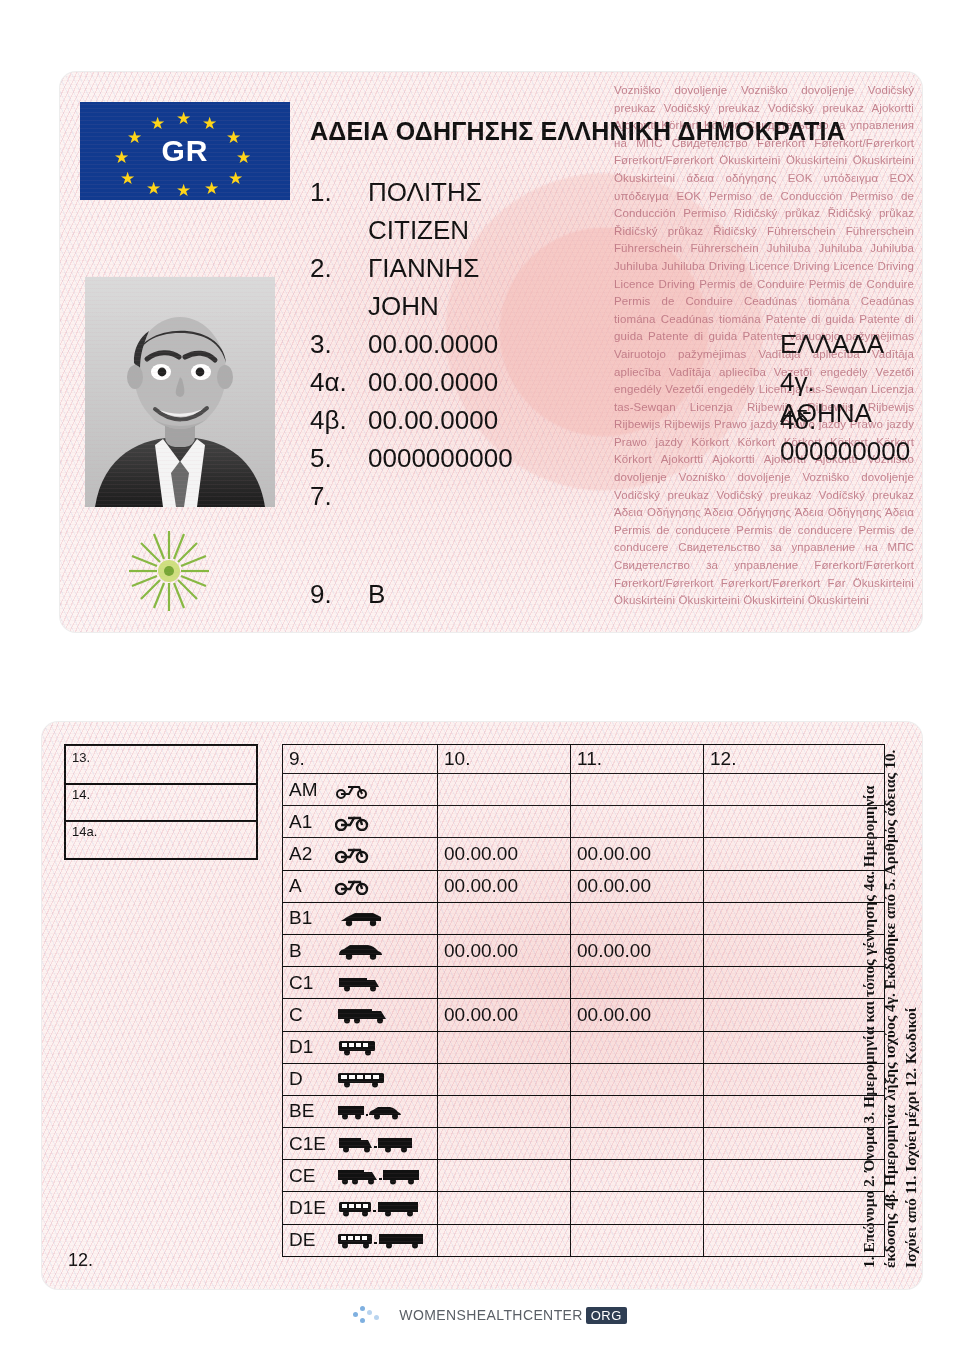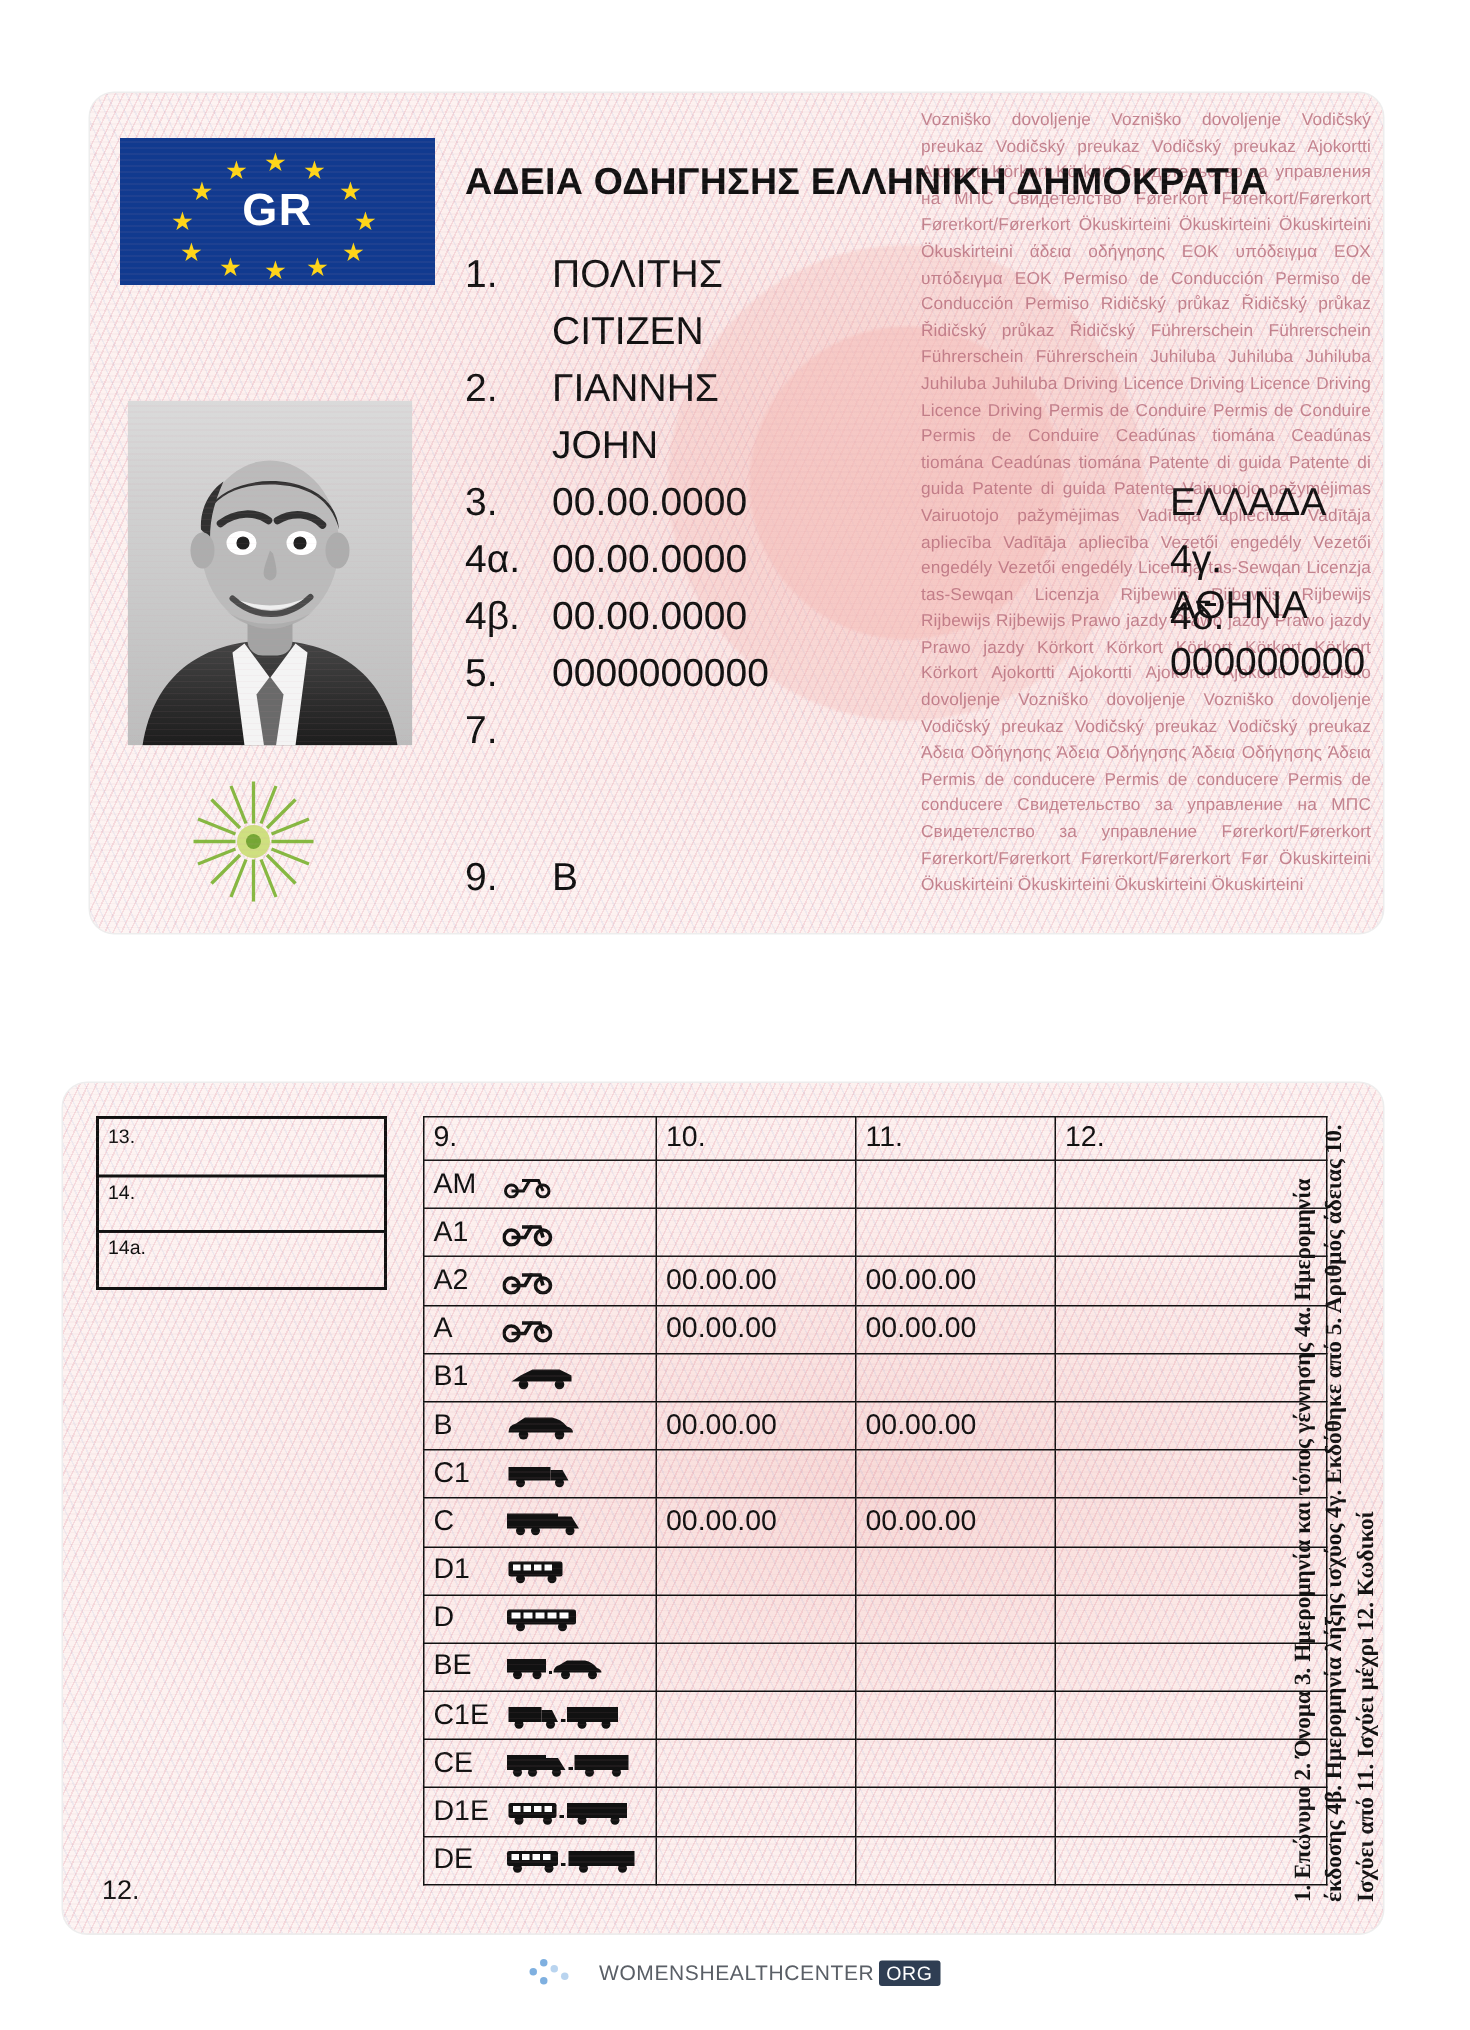--- a/index.html
+++ b/index.html
@@ -17,21 +17,21 @@
       radial-gradient(ellipse at 62% 48%, rgba(246,208,205,.75) 0%, rgba(252,233,231,.55) 45%, rgba(253,240,238,.35) 70%, rgba(255,250,249,.2) 100%),
       #fdf3f2;
     box-shadow:0 0 0 1px rgba(0,0,0,.07);
   }
   .card:after{
     content:"";position:absolute;inset:0;pointer-events:none;
     background:
       repeating-linear-gradient(0deg, rgba(255,255,255,0) 0 3px, rgba(205,150,165,.07) 3px 4px);
   }
   
-  #front{left:60px;top:62px;width:862px;height:560px;}
+  #front{left:60px;top:72px;width:862px;height:560px;}
   .guilloche-seal{
     position:absolute;left:44%;top:8%;width:330px;height:430px;
     border-radius:50%;
     background:
       radial-gradient(circle at 50% 50%, rgba(244,190,186,.55) 0 38%, rgba(244,190,186,0) 39%),
       radial-gradient(circle at 50% 50%, rgba(244,190,186,.35) 0 58%, rgba(244,190,186,0) 59%);
     filter:blur(.4px);
   }
   .microtext{
     position:absolute;right:8px;top:10px;width:300px;height:540px;

